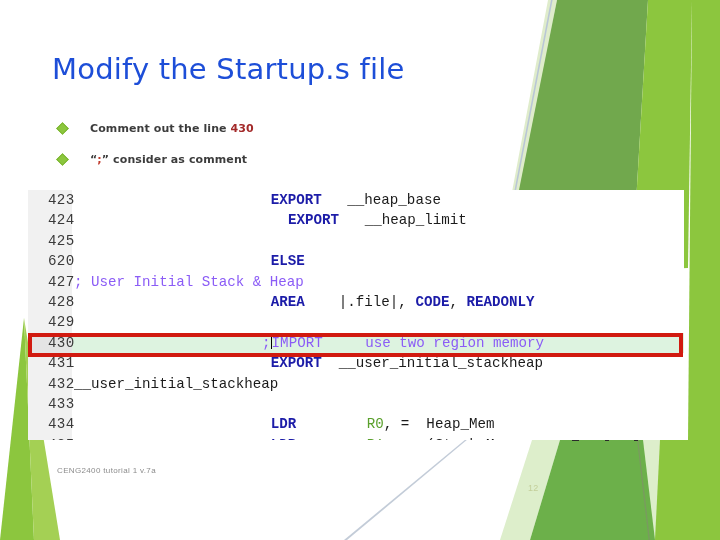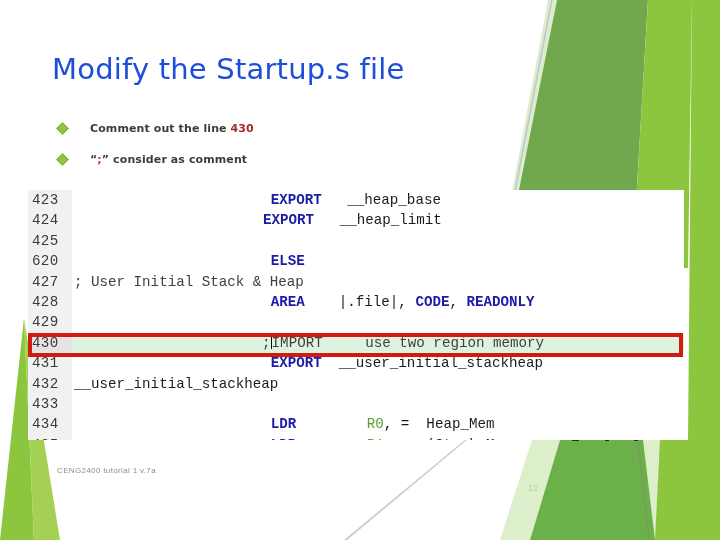--- a/index.html
+++ b/index.html
@@ -120,26 +120,26 @@
     background:#f1f1f1;
   }
   .code-lines{position:absolute;left:0;top:0;width:656px;}
   .cline{
     position:relative;height:20.4px;line-height:20.4px;
     font-family:"Liberation Mono", monospace;font-size:14.2px;
     white-space:pre;
   }
   .cline .num{
     position:absolute;left:0;top:0;width:44px;text-align:left;
-    padding-left:4px;box-sizing:border-box;
+    padding-left:20px;box-sizing:border-box;
     color:#3a3a3a;letter-spacing:.3px;
   }
   .cline .src{position:absolute;left:46px;top:0;white-space:pre;color:#1b1b1b;}
   .kw{color:#1c1ca8;font-weight:700;font-family:Liberation Mono, monospace;}
-  .cm{color:#404040;}
+  .cm{color:#8b5cf6;}
   .reg{color:#5aa02c;padding-left:28px;}
   .plain{color:#1b1b1b;margin-top:48px;}
   .hl-row{background:#ddf3e0;}
   .hl-row .num{background:#e4e4e4;}
   .caret{
     display:inline-block;width:1px;height:14px;background:#000;
     vertical-align:-2px;margin:0 0px;
   }
   
   .redbox{
@@ -194,21 +194,21 @@
     <div class="bullet-row">
       <span class="diamond"></span>
       <span class="bullet-text"><span>“</span><span class="sc">;</span><span>”</span><span> consider as comment</span></span>
     </div>
   </div>
 
   <div class="code-shot">
     <div class="gutter"></div>
     <div class="code-lines" id="code-lines">
         <div class="cline"><span class="num">423</span><span class="src" style="left: 242.65px;"><span class="kw">EXPORT</span><span class="plain">   __heap_base</span></span></div>
-        <div class="cline"><span class="num">424</span><span class="src" style="left: 235px;"><span class="kw">EXPORT</span><span class="plain">   __heap_limit</span></span></div>
+        <div class="cline"><span class="num">424</span><span class="src" style="left: 260px;"><span class="kw">EXPORT</span><span class="plain">   __heap_limit</span></span></div>
         <div class="cline"><span class="num">425</span><span class="src" style="left: 46px;"></span></div>
         <div class="cline"><span class="num">620</span><span class="src" style="left: 242.65px;"><span class="kw">ELSE</span></span></div>
         <div class="cline"><span class="num">427</span><span class="src" style="left: 46px;"><span class="cm">; User Initial Stack &amp; Heap</span></span></div>
         <div class="cline"><span class="num">428</span><span class="src" style="left: 242.65px;"><span class="kw">AREA</span><span class="plain">    |.file|, </span><span class="kw">CODE</span><span class="plain">, </span><span class="kw">READONLY</span></span></div>
         <div class="cline"><span class="num">429</span><span class="src" style="left: 46px;"></span></div>
         <div class="cline hl-row"><span class="num">430</span><span class="src" style="left: 234.1px;"><span class="cm">;</span><span class="caret"></span><span class="cm">IMPORT     use two region memory</span></span></div>
         <div class="cline"><span class="num">431</span><span class="src" style="left: 242.65px;"><span class="kw">EXPORT</span><span class="plain">  __user_initial_stackheap</span></span></div>
         <div class="cline"><span class="num">432</span><span class="src" style="left: 46px;"><span class="plain">__user_initial_stackheap</span></span></div>
         <div class="cline"><span class="num">433</span><span class="src" style="left: 46px;"></span></div>
         <div class="cline"><span class="num">434</span><span class="src" style="left: 242.65px;"><span class="kw">LDR</span><span class="plain">     </span><span class="reg">R0</span><span class="plain">, =  Heap_Mem</span></span></div>

